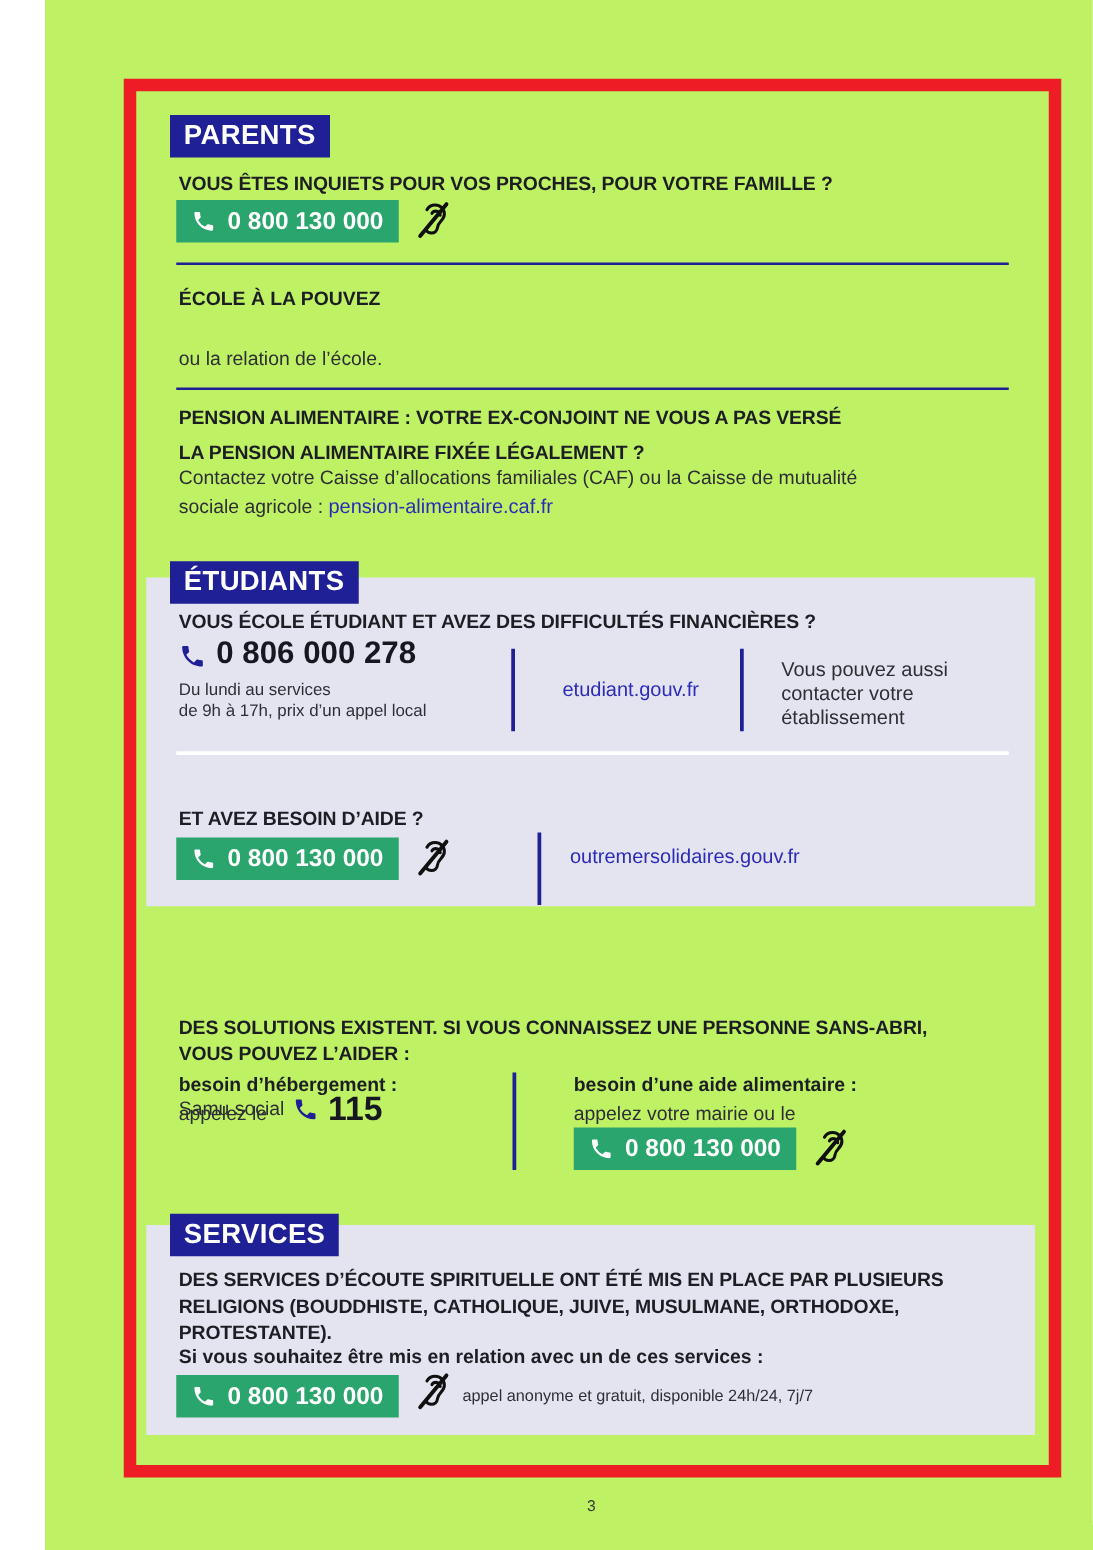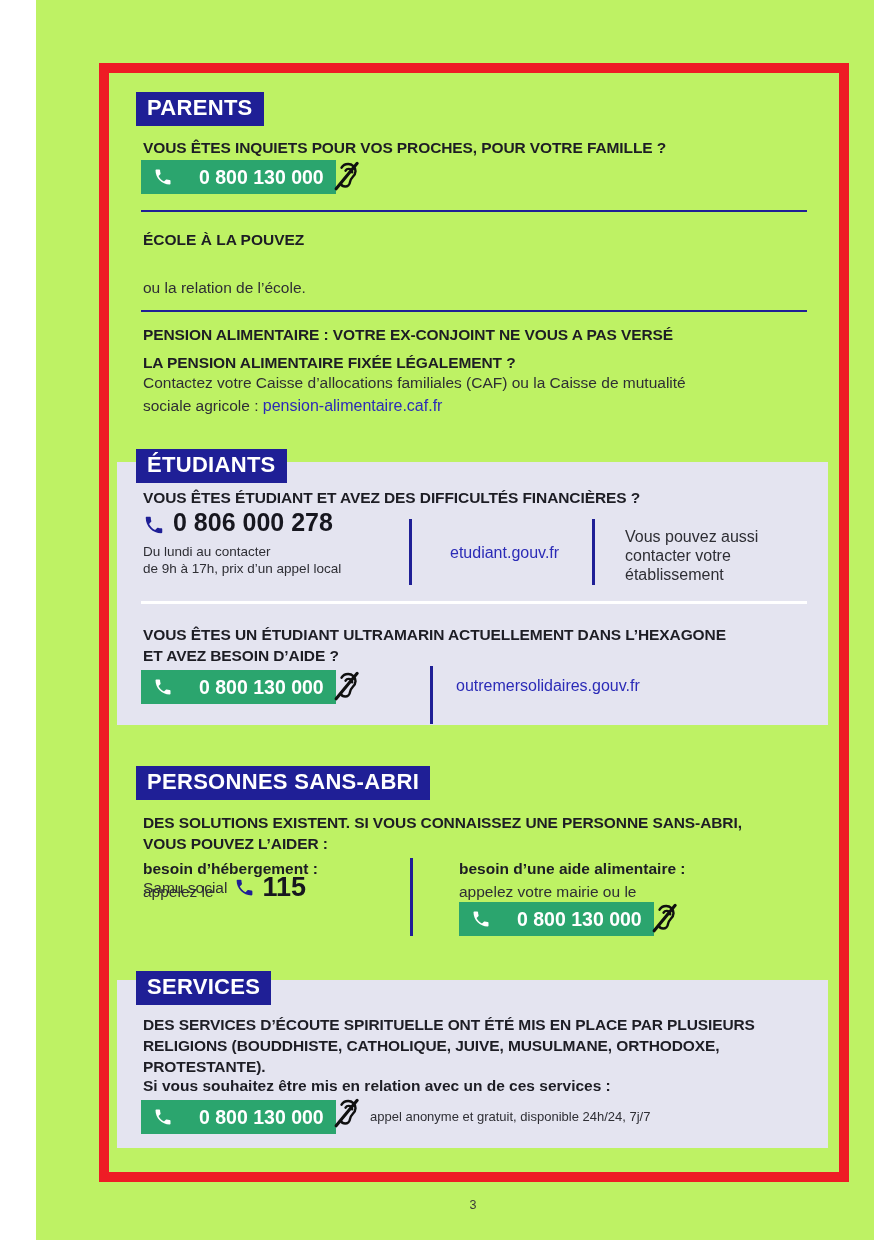--- a/index.html
+++ b/index.html
@@ -20,21 +20,21 @@
     font-weight:700;font-size:22px;line-height:26px;
     padding:3px 11px 5px 11px;letter-spacing:.3px;
   }
   .q{
     font-weight:700;font-size:15.5px;line-height:21px;color:#1d1d24;
     letter-spacing:-0.1px;white-space:nowrap;
   }
   .body-txt{font-size:15.5px;line-height:22px;color:#2e2e34;white-space:nowrap;}
   .bold-label{font-weight:700;font-size:15.5px;color:#1d1d24;white-space:nowrap;}
   .pill{
-    display:inline-flex;align-items:center;gap:26px;
+    display:inline-flex;align-items:center;gap:9px;
     background:#2ba56e;color:#ffffff;font-weight:700;font-size:19.5px;
     height:34px;padding:0 12px;box-sizing:border-box;cursor:pointer;
   }
   .hline{position:absolute;height:2px;background:#1f1f96;}
   .wline{position:absolute;height:3px;background:#ffffff;}
   .vdiv{position:absolute;width:3px;background:#1f1f96;}
   .link{color:#2b2bb7;font-size:16px;white-space:nowrap;cursor:pointer;text-decoration:none;}
   .big-num{font-weight:700;font-size:25px;color:#17171f;white-space:nowrap;}
   .small-txt{font-size:13.5px;line-height:17px;color:#2e2e34;white-space:nowrap;}
   .aside-txt{font-size:16px;line-height:19px;color:#2e2e34;white-space:nowrap;}
@@ -83,64 +83,62 @@
 
   <div class="abs q" style="left:107px;top:324px;">PENSION ALIMENTAIRE : VOTRE EX-CONJOINT NE VOUS A PAS VERSÉ</div>
   <div class="abs body-txt" style="left:107px;top:372px;">Contactez votre Caisse d’allocations familiales (CAF) ou la Caisse de mutualité</div>
   <div class="abs q" style="left:107px;top:352px;">LA PENSION ALIMENTAIRE FIXÉE LÉGALEMENT ?</div>
   <div class="abs body-txt" style="left:107px;top:395px;">
     <span>sociale agricole : </span><span class="link">pension-alimentaire.caf.fr</span>
   </div>
 
   <div class="abs box-title" style="left:100px;top:449px;">ÉTUDIANTS</div>
 
-  <div class="abs q" style="left:107px;top:487px;">VOUS ÊTES ÉTUDIANT ET AVEZ DES DIFFICULTÉS FINANCIÈRES ?</div>
+  <div class="abs q" style="left:107px;top:487px;">VOUS ÉCOLE ÉTUDIANT ET AVEZ DES DIFFICULTÉS FINANCIÈRES ?</div>
 
   <div class="abs" style="left:107px;top:514px;">
     <svg width="22" height="22" viewBox="0 0 24 24">
         <path fill="#1f1f96" d="M6.62 10.79c1.44 2.83 3.76 5.14 6.59 6.59l2.2-2.21c.27-.27.67-.36 1.02-.24 1.12.37 2.33.57 3.57.57.55 0 1 .45 1 1V20c0 .55-.45 1-1 1-9.39 0-17-7.61-17-17 0-.55.45-1 1-1h3.5c.55 0 1 .45 1 1 0 1.25.2 2.45.57 3.57.11.35.03.74-.25 1.02l-2.2 2.2z"></path>
       </svg>
   </div>
   <div class="abs big-num" style="left:137px;top:508px;">0 806 000 278</div>
 
-  <div class="abs small-txt" style="left:107px;top:543px;">Du lundi au contacter</div>
+  <div class="abs small-txt" style="left:107px;top:543px;">Du lundi au services</div>
   <div class="abs small-txt" style="left:107px;top:560px;">de 9h à 17h, prix d’un appel local</div>
 
   <div class="vdiv" style="left:373px;top:519px;height:66px;"></div>
   <div class="abs link" style="left:414px;top:544px;">etudiant.gouv.fr</div>
   <div class="vdiv" style="left:556px;top:519px;height:66px;"></div>
 
   <div class="abs aside-txt" style="left:589px;top:527px;">Vous pouvez aussi</div>
   <div class="abs aside-txt" style="left:589px;top:546px;">contacter votre</div>
   <div class="abs aside-txt" style="left:589px;top:565px;">établissement</div>
 
   <div class="wline" style="left:105px;top:601px;width:666px;"></div>
 
-  <div class="abs q" style="left:107px;top:624px;">VOUS ÊTES UN ÉTUDIANT ULTRAMARIN ACTUELLEMENT DANS L’HEXAGONE</div>
   <div class="abs q" style="left:107px;top:645px;">ET AVEZ BESOIN D’AIDE ?</div>
 
   <div class="abs pill" style="left:105px;top:670px;">
     <span>
       <svg width="20" height="20" viewBox="0 0 24 24">
           <path fill="#ffffff" d="M6.62 10.79c1.44 2.83 3.76 5.14 6.59 6.59l2.2-2.21c.27-.27.67-.36 1.02-.24 1.12.37 2.33.57 3.57.57.55 0 1 .45 1 1V20c0 .55-.45 1-1 1-9.39 0-17-7.61-17-17 0-.55.45-1 1-1h3.5c.55 0 1 .45 1 1 0 1.25.2 2.45.57 3.57.11.35.03.74-.25 1.02l-2.2 2.2z"></path>
         </svg>
     </span>
     <span>0 800 130 000</span>
   </div>
   <div class="abs" style="left:296px;top:671px;">
     <svg width="31" height="31" viewBox="0 0 24 24">
       <path d="M7.4 5.2c1-1.8 3-2.9 5.1-2.9 3.2 0 5.7 2.5 5.7 5.6 0 1.9-.9 3.1-2.2 4.5-1.1 1.2-1.9 2.1-2.1 3.9-.2 2-1.8 3.4-3.7 3.4-1.5 0-2.8-.8-3.4-2" fill="none" stroke="#101010" stroke-width="1.9" stroke-linecap="round"></path>
       <path d="M10.5 7.5c.5-.9 1.4-1.4 2.4-1.4 1.5 0 2.7 1.2 2.7 2.6" fill="none" stroke="#101010" stroke-width="1.9" stroke-linecap="round"></path>
       <line x1="3.2" y1="21.5" x2="19.5" y2="1.8" stroke="#101010" stroke-width="2.4" stroke-linecap="round"></line>
     </svg>
   </div>
   <div class="vdiv" style="left:394px;top:666px;height:58px;"></div>
   <div class="abs link" style="left:420px;top:677px;">outremersolidaires.gouv.fr</div>
 
-  <div class="abs box-title" style="left:100px;top:766px;">PERSONNES SANS-ABRI</div>
 
   <div class="abs q" style="left:107px;top:812px;">DES SOLUTIONS EXISTENT. SI VOUS CONNAISSEZ UNE PERSONNE SANS-ABRI,</div>
   <div class="abs q" style="left:107px;top:833px;">VOUS POUVEZ L’AIDER :</div>
 
   <div class="abs bold-label" style="left:107px;top:860px;">besoin d’hébergement :</div>
   <div class="abs body-txt" style="left:107px;top:881px;">appelez le</div>
   <div class="abs samu-row" style="left:107px;top:872px;">
     <span class="body-txt">Samu social</span>
     <span>
       <svg width="21" height="21" viewBox="0 0 24 24">

